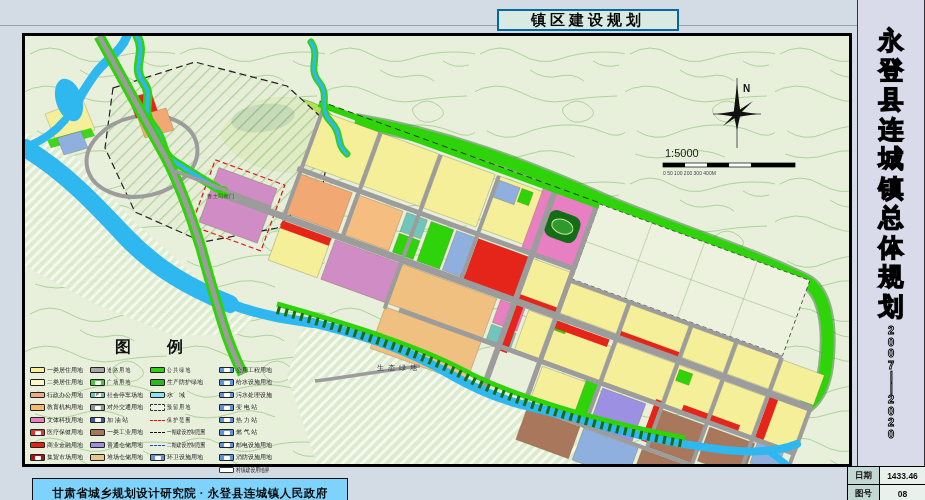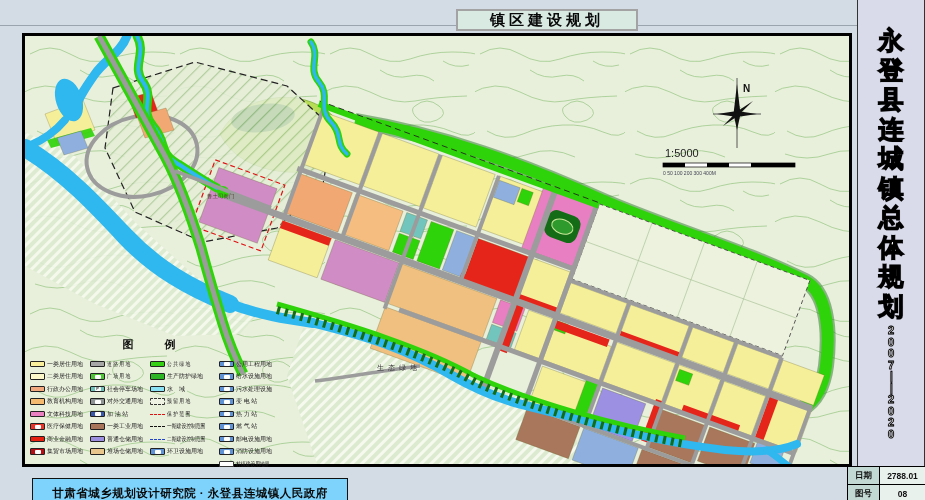--- a/index.html
+++ b/index.html
@@ -1,28 +1,28 @@
 <!DOCTYPE html>
 <html style="--yel: #f6ef9a; --org: #f2a873; --org2: #f5bd80; --tan: #f0c080; --red: #e6251a; --pink: #e87fc3; --mau: #cf8cc5; --pur: #9c90e2; --brn: #a9775c; --teal: #72c5bd; --blu: #8fb0df; --bgrn: #2fd309; --dgrn: #156c17; --hill: #b7dc55; --wat: #2fb7ef; --road: #9c9c9c; --res: #ecf2dd; --contour: #95c781; --topo: #e8efdb;"><head>
 <meta charset="utf-8">
 <style>
   html,body{margin:0;padding:0;background:#b9c4cf;}
   .stage{position:relative;width:925px;height:500px;background:#d3dce5;overflow:hidden;
          font-family:"Liberation Sans","DejaVu Sans",sans-serif;}
   .topline{position:absolute;left:0;top:25px;width:925px;height:1px;background:#9aa4ae;}
-  .tab{position:absolute;top:9px;height:22px;background:#d9eae3;border:2px solid #a3a3a3;
+  .tab{position:absolute;top:9px;height:22px;background:#d9eae3;border:2px solid #0369a1;
        display:flex;align-items:center;justify-content:center;font-weight:bold;font-size:15px;
-       letter-spacing:4px;color:#0a0a0a;box-sizing:border-box;}
+       letter-spacing:4px;color:#0a0a0a;box-sizing:border-box;margin-left:41px;}
   #tab1{left:456px;width:182px;}
   #tab2{left:651px;width:206px;}
   .map-panel{position:absolute;left:22px;top:33px;width:824px;height:428px;border:3px solid #000;
              background:#e8efdb;}
   
   .legend{position:absolute;left:30px;top:337px;width:248px;}
-  .legend-title{font-size:11px;font-weight:bold;letter-spacing:10px;color:#111;text-align:center;margin-bottom:7px;}
+  .legend-title{font-size:16px;font-weight:bold;letter-spacing:10px;color:#111;text-align:center;margin-bottom:7px;}
   .legend-cols{display:flex;gap:4px;}
   .legend-col{display:flex;flex-direction:column;gap:2.5px;flex:1;}
   .lg-row{display:flex;align-items:center;gap:2px;height:10px;}
   .sw{width:15px;height:6.5px;border:0.5px solid #222;box-sizing:border-box;flex:none;
       display:flex;align-items:center;justify-content:center;border-radius:1px;}
   .ic{width:6px;height:4px;background:#fff;border-radius:1px;font-size:4px;line-height:4px;
       color:#333;text-align:center;font-weight:bold;}
   .lw{width:15px;flex:none;height:0;}
   .lg-lab{font-size:6px;color:#222;white-space:nowrap;transform-origin:left center;}
   
@@ -473,18 +473,18 @@
         <div class="sb-num">2</div>
         <div class="sb-num">0</div>
         <div class="sb-num">2</div>
         <div class="sb-num">0</div>
       </div>
   </div>
 
   <div class="credit">甘肃省城乡规划设计研究院 · 永登县连城镇人民政府</div>
   <div class="info-table">
     <div class="info-cell info-lab">日期</div>
-    <div class="info-cell info-val">2788.01</div>
+    <div class="info-cell info-val">1433.46</div>
     <div class="info-cell info-lab">图号</div>
     <div class="info-cell info-val">08</div>
   </div>
 
 </div>
 
 </body></html>

